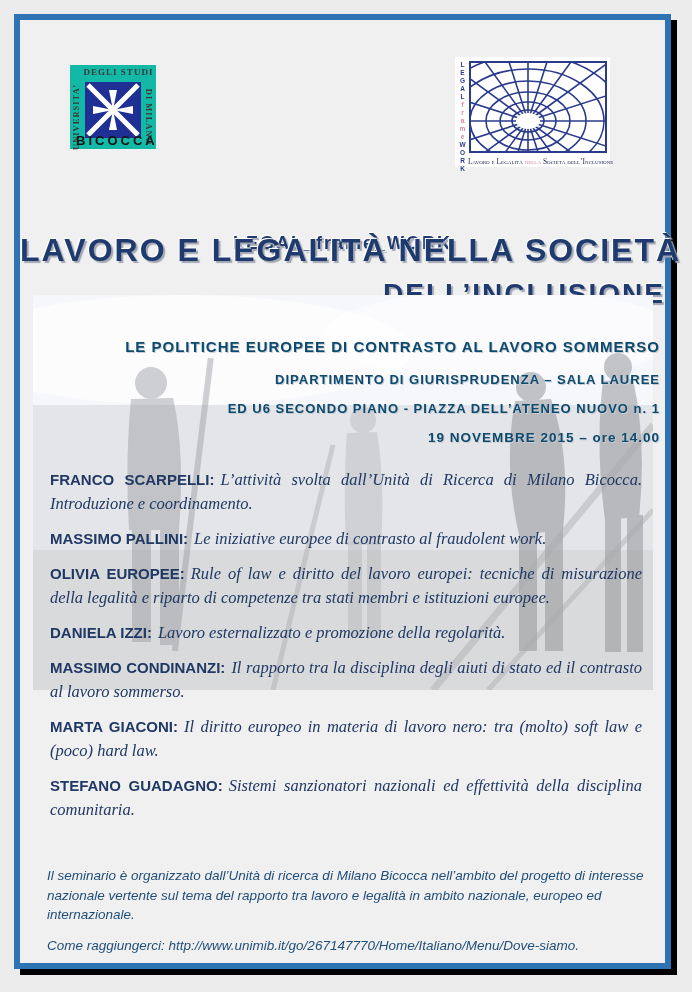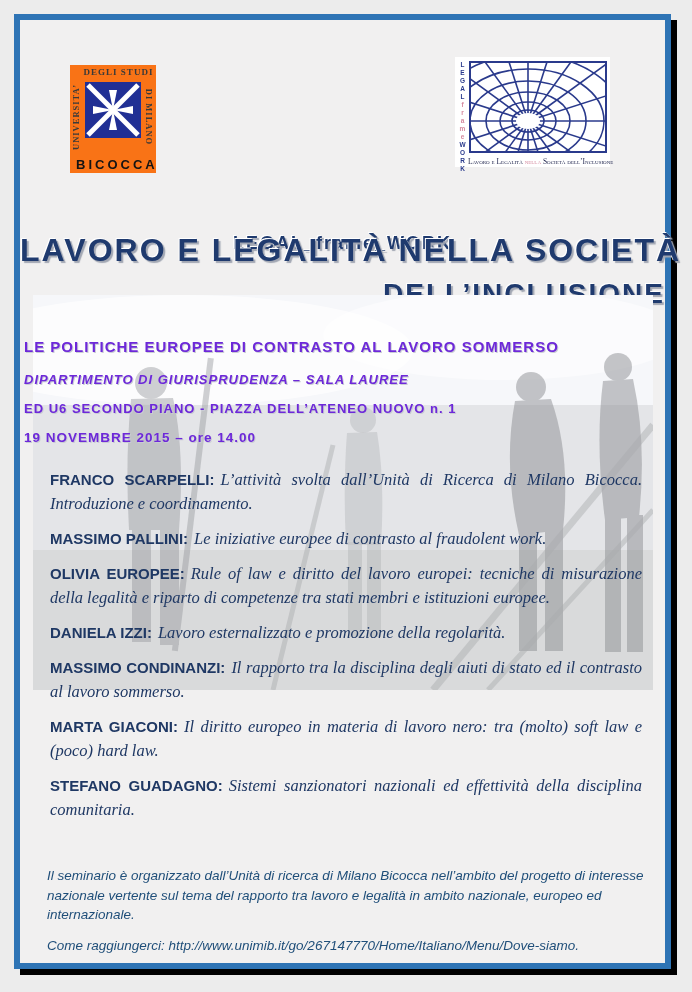--- a/index.html
+++ b/index.html
@@ -7,21 +7,21 @@
     width:692px;height:992px;background:#ececec;overflow:hidden;
     font-family:"Liberation Sans",sans-serif;position:relative;
   }
   .flyer{
     position:absolute;left:14px;top:14px;width:645px;height:943px;
     background:#f1f0f0;border:6px solid #2e74b5;box-shadow:6px 6px 0 #000;
   }
   .inner{position:relative;width:645px;height:943px;}
 
   
-  .bicocca{position:absolute;left:50px;top:45px;width:86px;height:108px;background:#f97316;}
+  .bicocca{position:absolute;left:50px;top:45px;width:86px;height:84px;background:#14b8a6;}
   .bicocca .tlab{position:absolute;top:2px;left:12px;right:1px;text-align:center;
     font-family:"Liberation Serif",serif;font-size:9px;font-weight:600;letter-spacing:1px;color:#3a3a3a;white-space:nowrap;}
   .bicocca .blab{position:absolute;bottom:1px;left:6px;right:16px;text-align:center;
     font-size:13px;font-weight:700;letter-spacing:3px;color:#141414;white-space:nowrap;}
   .bicocca .vl,.bicocca .vr{position:absolute;width:72px;height:12px;text-align:center;
     font-family:"Liberation Serif",serif;font-size:8.5px;font-weight:600;letter-spacing:1px;color:#3a3a3a;white-space:nowrap;}
   .bicocca .vl{left:-29px;top:46px;transform:rotate(-90deg);}
   .bicocca .vr{left:42px;top:46px;transform:rotate(90deg);}
   .bicocca svg{position:absolute;left:15px;top:17px;}
 
@@ -40,24 +40,24 @@
   .t{position:absolute;left:0;width:645px;text-align:center;color:#1f3a6e;font-weight:800;
      letter-spacing:2px;text-shadow:-1px -1px 0 #ffffff,2px 2px 1px #a2a7b3;white-space:nowrap;}
   .t1{top:166px;font-size:18px;margin-top:47px;}
   .t2{top:212px;font-size:32px;}
   .t3{top:258px;font-size:28px;text-align:right;}
 
   
   .photo{position:absolute;left:13px;top:275px;width:620px;height:395px;overflow:hidden;}
 
   
-  .ev{position:absolute;left:4px;width:620px;text-align:left;color:#6d28d9;font-weight:800;
+  .ev{position:absolute;left:20px;width:620px;text-align:right;color:#0c4a6e;font-weight:800;
       letter-spacing:1px;text-shadow:1px 1px 0 #c9ccd4;white-space:nowrap;}
   .ev1{top:318px;font-size:15px;}
-  .ev2{top:352px;font-size:13px;font-style:italic;}
+  .ev2{top:352px;font-size:13px;}
   .ev3{top:381px;font-size:13px;}
   .ev4{top:410px;font-size:13.5px;}
 
   
   .program{position:absolute;left:30px;top:428px;width:592px;margin-top:20px;}
   .entry{margin:0 0 11px 0;text-align:justify;line-height:24px;
     font-family:"Liberation Serif",serif;font-style:italic;font-size:16.5px;color:#1f3864;}
   .entry b{font-family:"Liberation Sans",sans-serif;font-style:normal;font-weight:700;
     font-size:15px;color:#1f3864;margin-right:6px;letter-spacing:0;}
 

